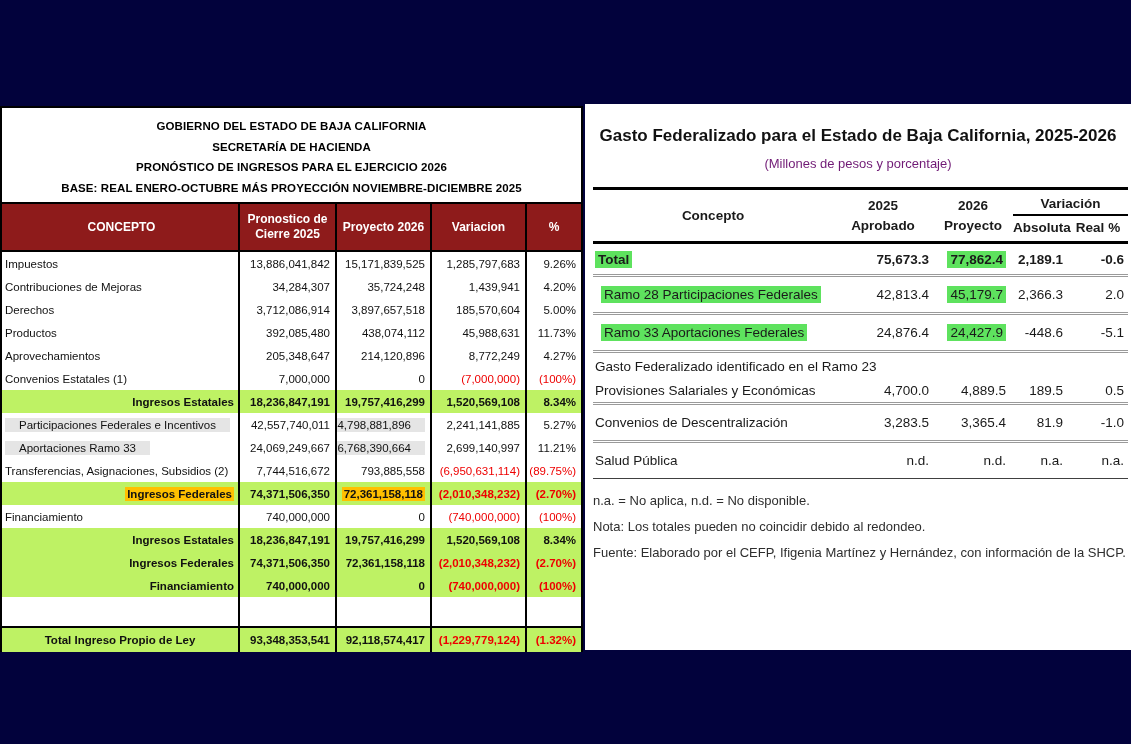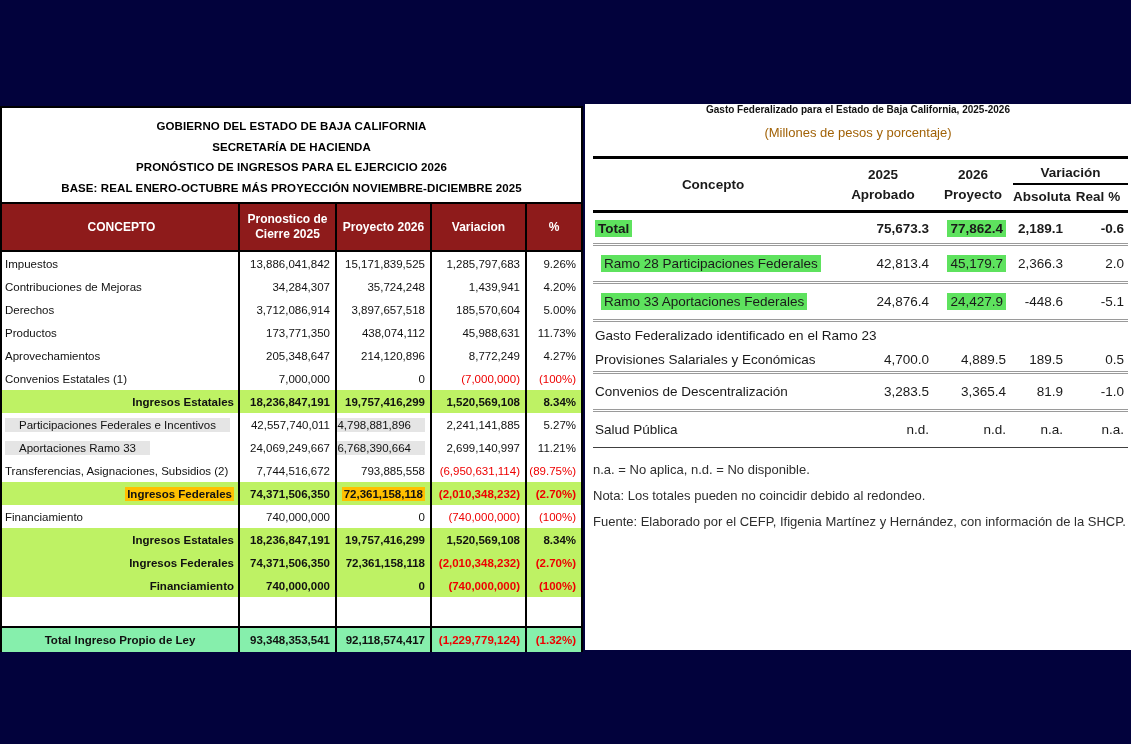--- a/index.html
+++ b/index.html
@@ -35,31 +35,31 @@
   .c4 { width:56px; border-left:2px solid #000; }
   .num { justify-content:flex-end; padding-right:5px; }
   .lab-r { justify-content:flex-end; padding-right:4px; font-weight:bold; }
   .pink { background:#bef264; }
   .bold, .bold > div { font-weight:bold; }
   .red { color:#EE0000; }
   .hl-y { background:#e5e5e5; padding:1px 14px; }
   .hl-o { background:#FFC000; padding:1px 2px; }
   .blank-row { height:29px; }
   .total-row {
-    height:24px; background:#86efac; border-top:2px solid #000; font-weight:bold;
+    height:24px; background:#bef264; border-top:2px solid #000; font-weight:bold;
   }
   .total-row .c0 { justify-content:center; padding-left:0; }
 
   
   .right-panel {
     position:absolute; left:585px; top:104px; width:546px; height:546px;
     background:#ffffff; color:#1a1a1a;
   }
-  .rt-title { text-align:center; font-weight:bold; font-size:10px; color:#111; }
-  .rt-subtitle { margin-top:10px; text-align:center; font-size:13px; color:#a16207; }
+  .rt-title { margin-top:22px; text-align:center; font-weight:bold; font-size:17px; color:#111; }
+  .rt-subtitle { margin-top:10px; text-align:center; font-size:13px; color:#701a75; }
 
   .rt { margin:16px 0 0 8px; width:535px; border-top:3px solid #000; }
   .rt-head { display:flex; border-bottom:3px solid #000; height:54px; box-sizing:border-box; font-weight:bold; font-size:13.5px; }
   .rt-head .h0 { width:240px; display:flex; align-items:center; justify-content:center; }
   .rt-head .h1 { width:100px; display:flex; flex-direction:column; align-items:center; justify-content:center; gap:5px; }
   .rt-head .h2 { width:80px; display:flex; flex-direction:column; align-items:center; justify-content:center; gap:5px; }
   .rt-head .hvar { width:115px; display:flex; flex-direction:column; justify-content:center; }
   .rt-head .hvar-top { text-align:center; border-bottom:2px solid #000; padding-bottom:3px; }
   .rt-head .hvar-bot { display:flex; padding-top:4px; }
   .rt-head .hv3 { width:55px; text-align:center; }
@@ -119,21 +119,21 @@
   <div class="lt-row">
     <div class="c0">Derechos</div>
     <div class="c1 num">3,712,086,914</div>
     <div class="c2 num">3,897,657,518</div>
     <div class="c3 num">185,570,604</div>
     <div class="c4 num">5.00%</div>
   </div>
 
   <div class="lt-row">
     <div class="c0">Productos</div>
-    <div class="c1 num">173,771,350</div>
+    <div class="c1 num">392,085,480</div>
     <div class="c2 num">438,074,112</div>
     <div class="c3 num">45,988,631</div>
     <div class="c4 num">11.73%</div>
   </div>
 
   <div class="lt-row">
     <div class="c0">Aprovechamientos</div>
     <div class="c1 num">205,348,647</div>
     <div class="c2 num">214,120,896</div>
     <div class="c3 num">8,772,249</div>

